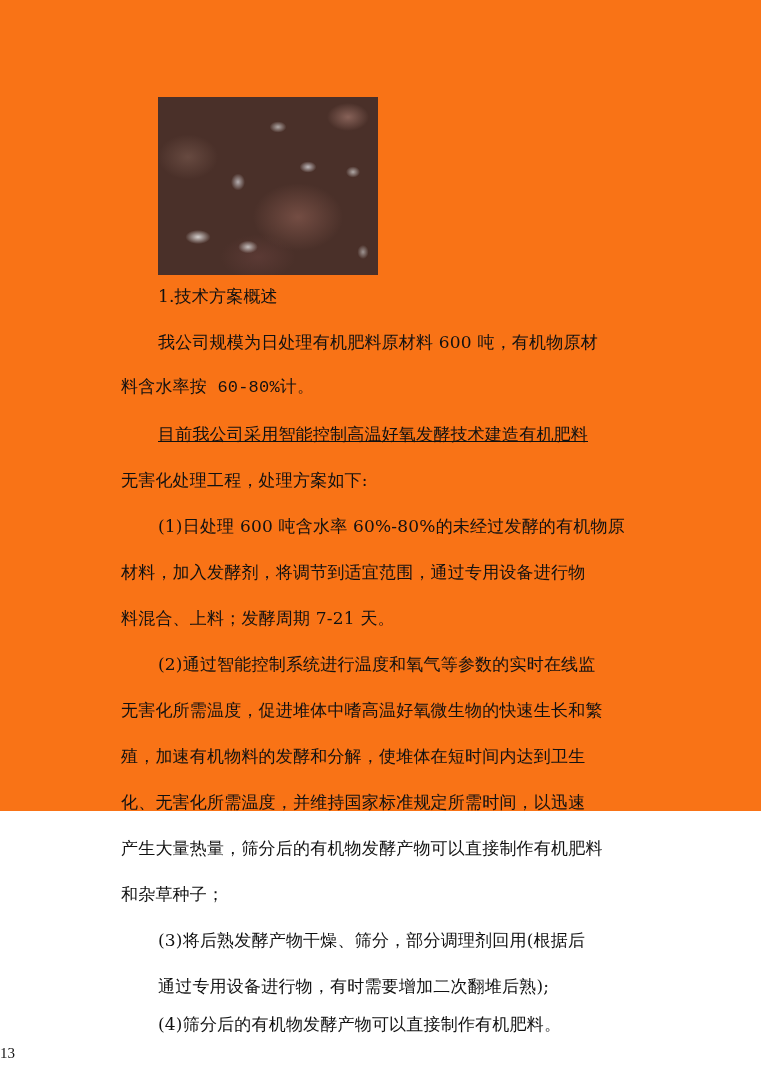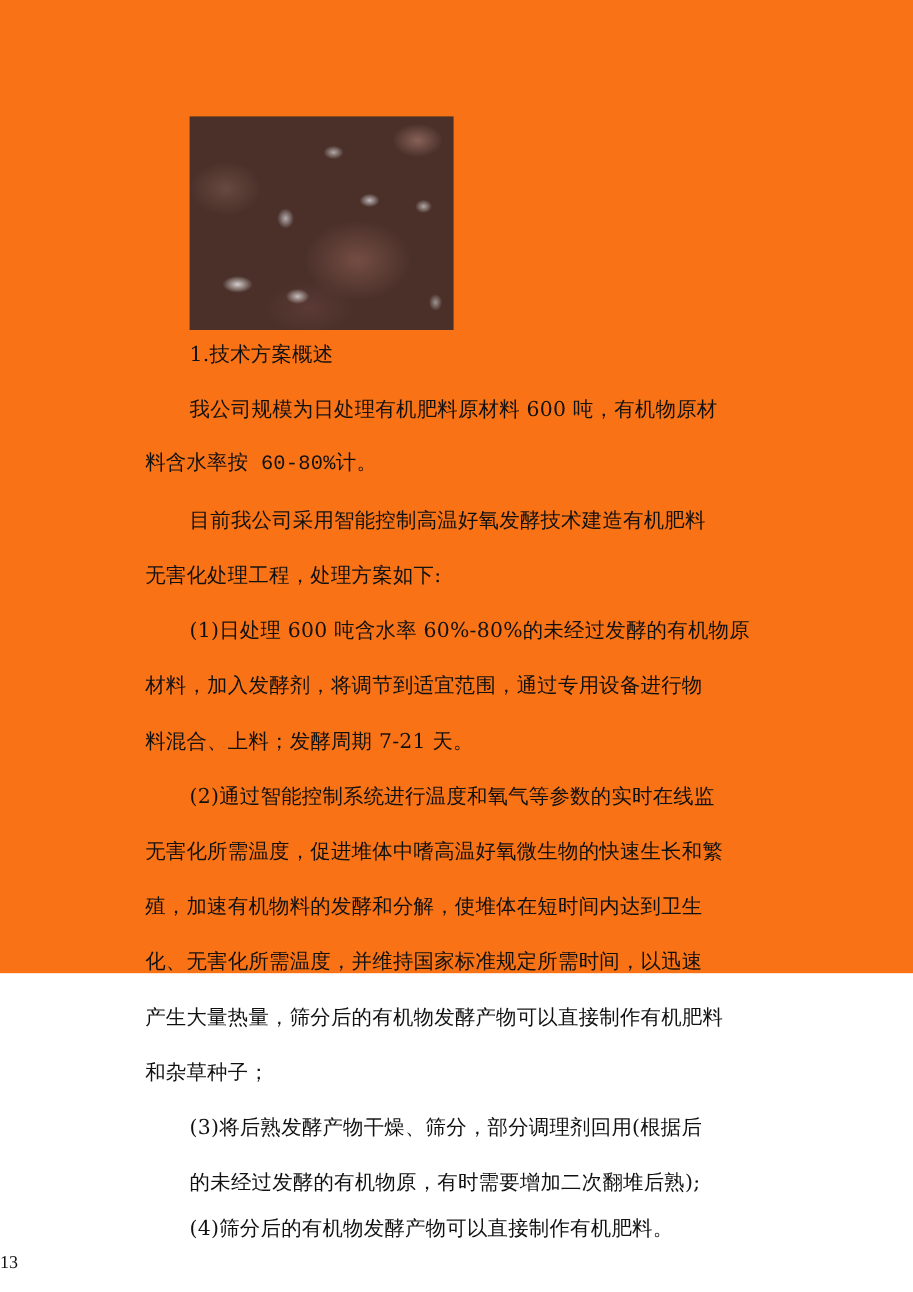--- a/index.html
+++ b/index.html
@@ -28,33 +28,33 @@
 <body>
 
 <div class="page">
   <div class="photo"></div>
 
   <div class="text" style="left:158px; top:286px;">1.技术方案概述</div>
 
   <div class="text" style="left:158px; top:332px;">我公司规模为日处理有机肥料原材料 600 吨，有机物原材</div>
   <div class="text" style="left:121px; top:378px;font-family:Liberation Mono, monospace;">料含水率按 60-80%计。</div>
 
-  <div class="text" style="left:158px; top:424px;">目前我公司采用智能控制高温好氧发酵技术建造有机肥料</div>
+  <div class="text" style="left:158px; top:424px;text-decoration:underline;">目前我公司采用智能控制高温好氧发酵技术建造有机肥料</div>
   <div class="text" style="left:121px; top:470px;">无害化处理工程，处理方案如下:</div>
 
   <div class="text" style="left:158px; top:516px;">(1)日处理 600 吨含水率 60%-80%的未经过发酵的有机物原</div>
   <div class="text" style="left:121px; top:562px;">材料，加入发酵剂，将调节到适宜范围，通过专用设备进行物</div>
   <div class="text" style="left:121px; top:608px;">料混合、上料；发酵周期 7-21 天。</div>
 
   <div class="text" style="left:158px; top:654px;">(2)通过智能控制系统进行温度和氧气等参数的实时在线监</div>
   <div class="text" style="left:121px; top:700px;">无害化所需温度，促进堆体中嗜高温好氧微生物的快速生长和繁</div>
   <div class="text" style="left:121px; top:746px;">殖，加速有机物料的发酵和分解，使堆体在短时间内达到卫生</div>
   <div class="text" style="left:121px; top:792px;">化、无害化所需温度，并维持国家标准规定所需时间，以迅速</div>
   <div class="text" style="left:121px; top:838px;">产生大量热量，筛分后的有机物发酵产物可以直接制作有机肥料</div>
   <div class="text" style="left:121px; top:884px;">和杂草种子；</div>
 
   <div class="text" style="left:158px; top:930px;">(3)将后熟发酵产物干燥、筛分，部分调理剂回用(根据后</div>
-  <div class="text" style="left:158px; top:976px;">的未经过发酵的有机物原，有时需要增加二次翻堆后熟);</div>
+  <div class="text" style="left:158px; top:976px;">通过专用设备进行物，有时需要增加二次翻堆后熟);</div>
 
   <div class="text" style="left:158px; top:1014px;">(4)筛分后的有机物发酵产物可以直接制作有机肥料。</div>
 
   <div class="pagenum">13</div>
 </div>
 
 </body></html>

